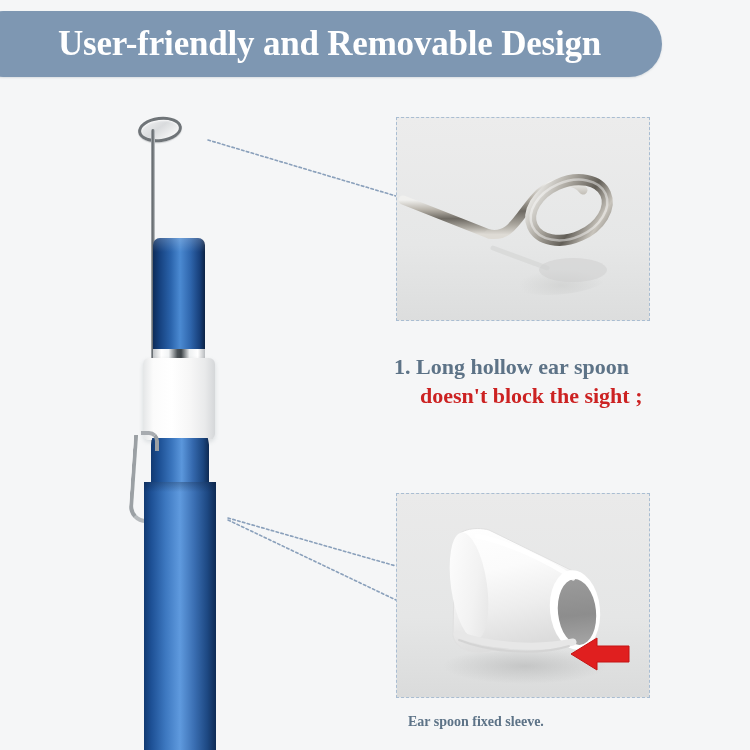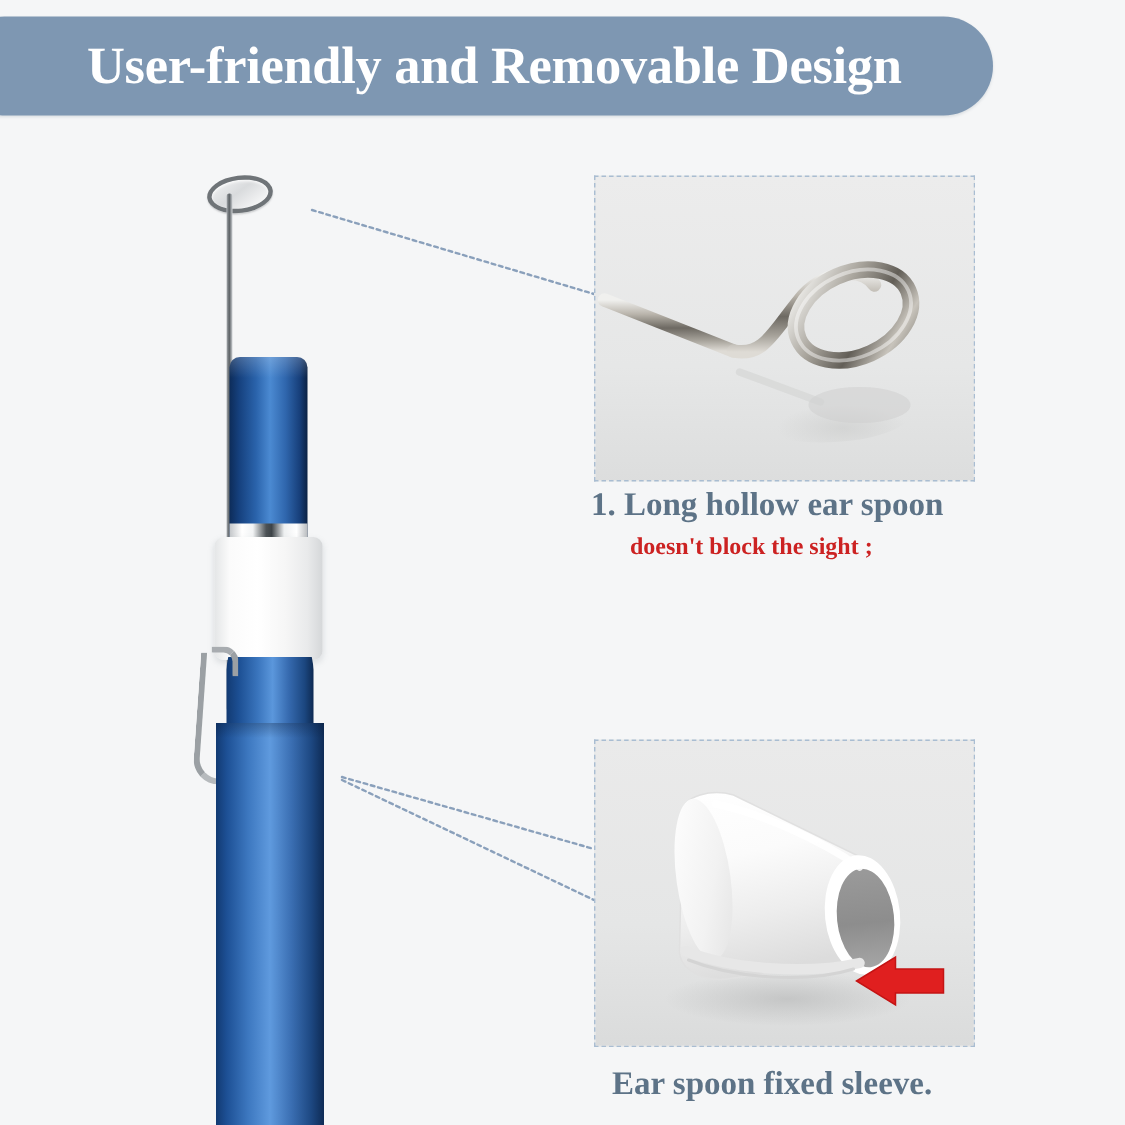--- a/index.html
+++ b/index.html
@@ -69,52 +69,52 @@
   .panel-photo {
     position: absolute;
     inset: 0;
     overflow: hidden;
   }
 
   
   #feature-list {
     position: absolute;
     left: 394px;
-    top: 321px;
+    top: 352px;
     width: 352px;
   }
   .feature-item {
     margin-bottom: 2px;
   }
   .feature-line-main {
     display: block;
     color: #5d7387;
     font-size: 22px;
     font-weight: bold;
     line-height: 29px;
     white-space: nowrap;
   }
   .feature-line-emph {
     display: block;
     color: #cc2222;
-    font-size: 16px;
+    font-size: 22px;
     font-weight: bold;
     line-height: 30px;
     padding-left: 26px;
     white-space: nowrap;
   }
 
   
   #sleeve-caption {
     position: absolute;
     left: 408px;
     top: 708px;
     width: 330px;
     color: #5d7387;
-    font-size: 22px;
+    font-size: 14px;
     font-weight: bold;
     line-height: 28px;
     white-space: nowrap;
   }
 
   
   #device {
     position: absolute;
     left: 95px;
     top: 105px;

